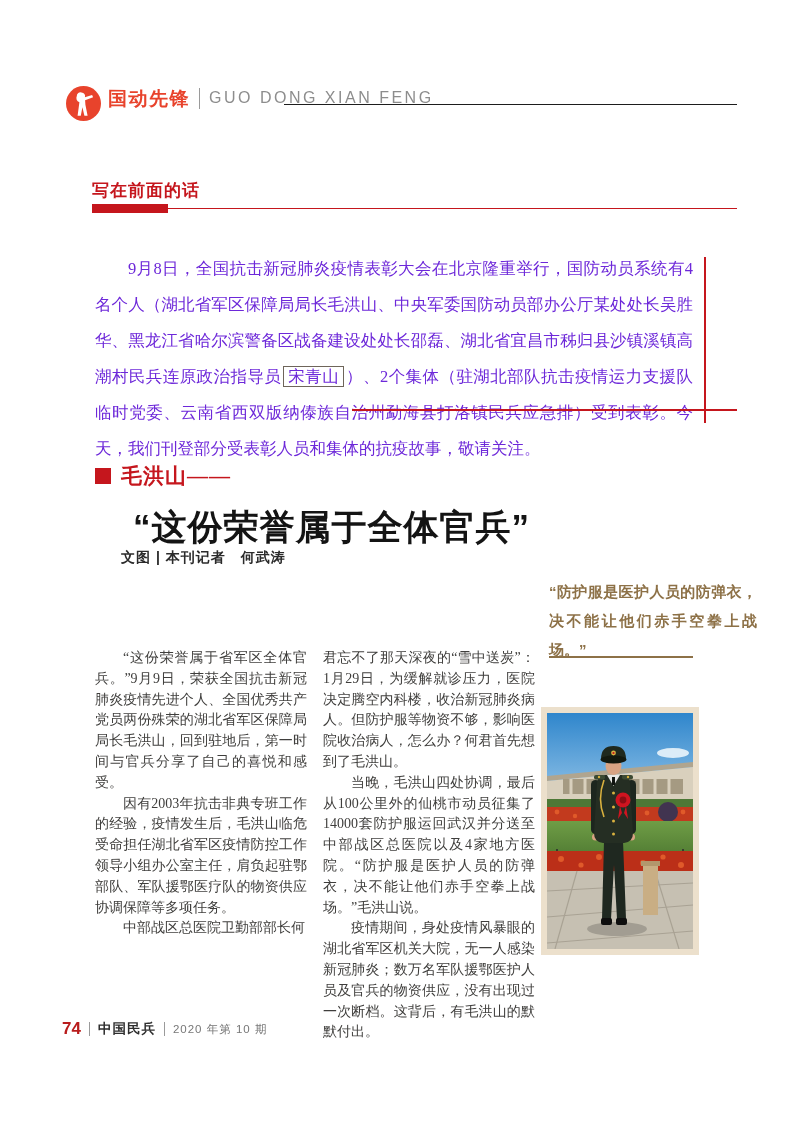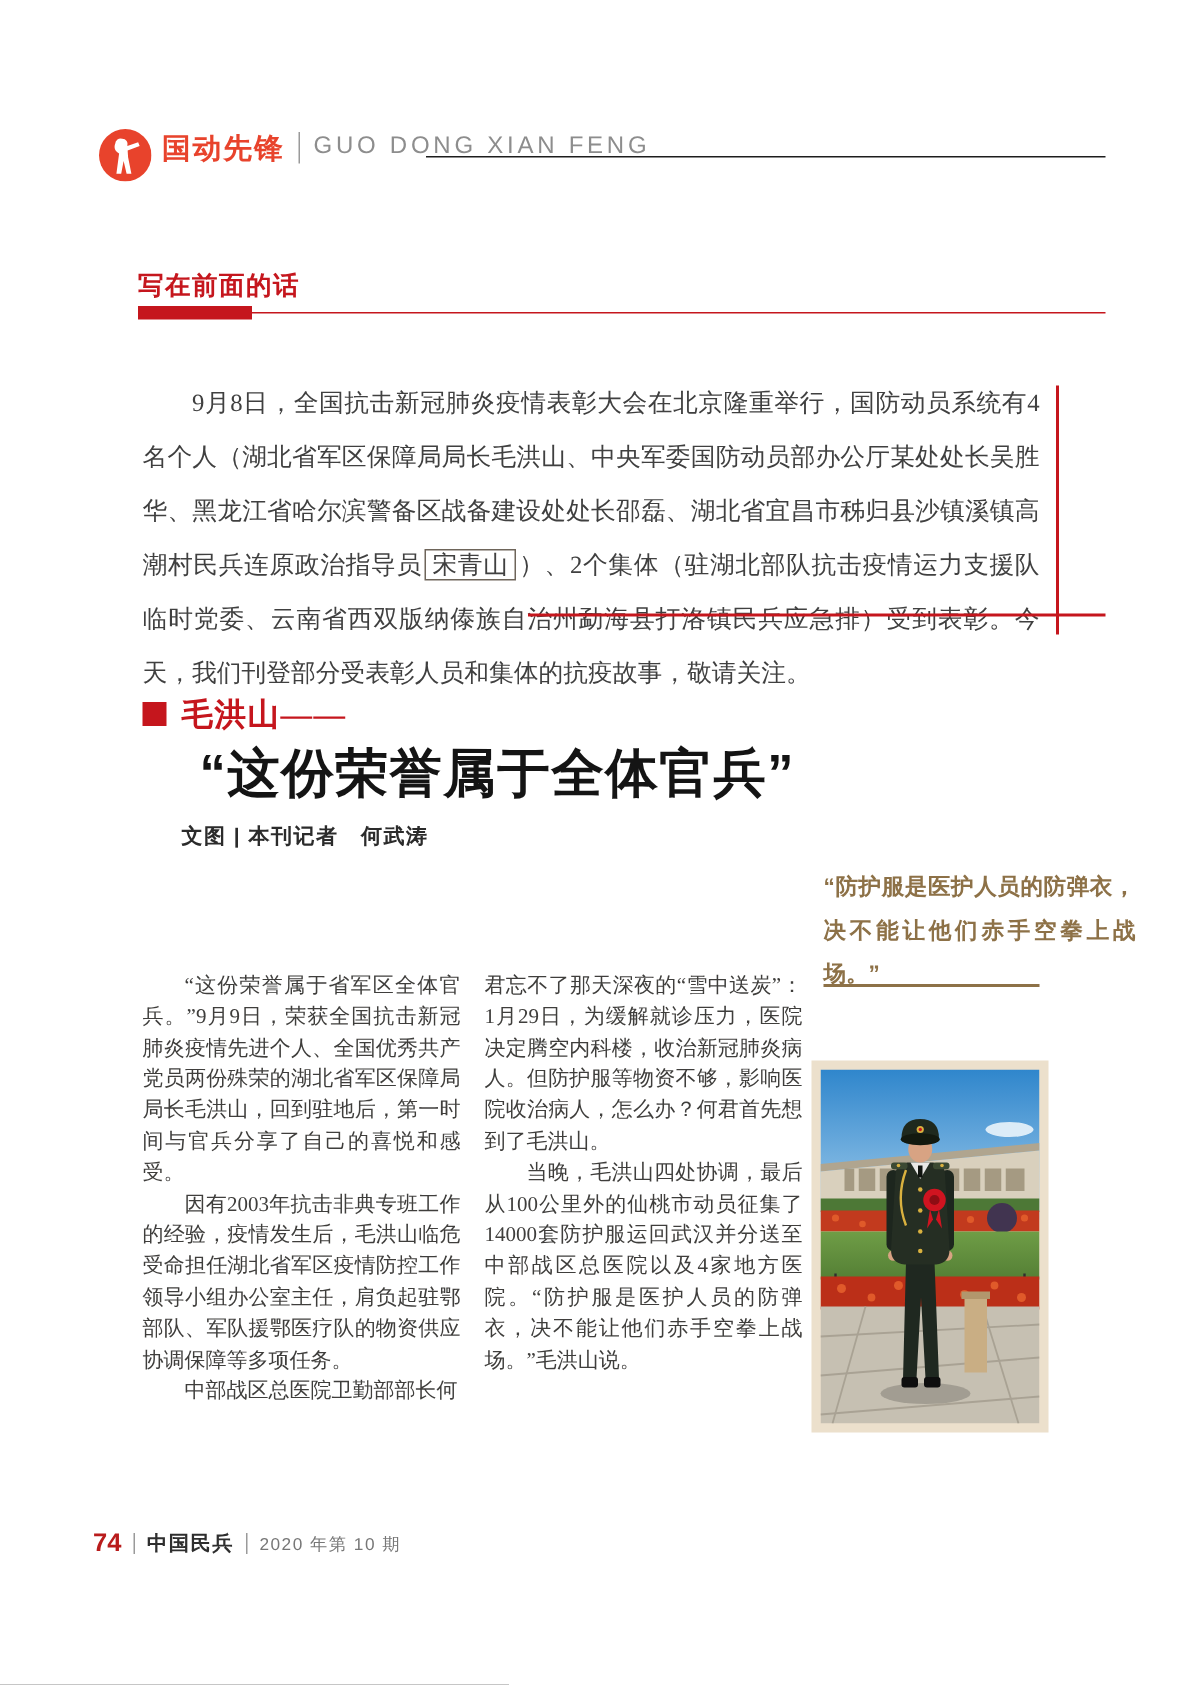--- a/index.html
+++ b/index.html
@@ -19,31 +19,31 @@
               letter-spacing:2.5px; margin-top:3px; }
   .header-rule { position:absolute; left:284px; top:104px; width:453px; height:1.4px; background:#1d1d1d; }
 
   
   .preface-head { position:absolute; left:92px; top:179px; font-family:"Liberation Sans", sans-serif;
                   font-weight:bold; font-size:17px; color:#c5161d; letter-spacing:1px; }
   .preface-bar  { position:absolute; left:92px; top:204px; width:76px; height:9px; background:#c5161d; }
   .preface-line { position:absolute; left:168px; top:207.5px; width:569px; height:1.3px; background:#c5161d; }
   .preface-body { position:absolute; left:95px; top:251px; width:598px;
                   font-size:16.5px; line-height:36px; color:#99course; }
-  .preface-body { color:#404040; text-align:justify; }
+  .preface-body { color:#6d28d9; text-align:justify; }
   .preface-body .indent { display:inline-block; width:2em; }
   .boxed-name { border:1px solid #6e655a; padding:0 4px; margin:0 2px; }
   .deco-v { position:absolute; left:704px; top:257px; width:1.5px; height:166px; background:#c5161d; }
   .deco-h { position:absolute; left:352px; top:409px; width:385px; height:1.5px; background:#c5161d; }
 
   
   .kicker-square { position:absolute; left:95px; top:468px; width:16px; height:16px; background:#c5161d; }
   .kicker { position:absolute; left:121px; top:462px; font-family:"Liberation Serif", serif;
             font-weight:bold; font-size:21px; color:#c5161d; letter-spacing:1px; }
-  .article-title { position:absolute; left:133px; top:492px; font-family:"Liberation Sans", sans-serif;
+  .article-title { position:absolute; left:133px; top:504px; font-family:"Liberation Sans", sans-serif;
                    font-weight:bold; font-size:35px; color:#141414; letter-spacing:1px; white-space:nowrap; }
   .byline { position:absolute; left:121px; top:549px; font-family:"Liberation Sans", sans-serif;
             font-weight:bold; font-size:14px; color:#2b2b2b; letter-spacing:1px; }
 
   
   .pull-quote { position:absolute; left:549px; top:577px; width:208px;
                 font-family:"Liberation Sans", sans-serif; font-weight:bold; font-size:15px;
                 line-height:29px; color:#8d7147; text-align:justify; }
   .pull-quote-rule { position:absolute; left:549px; top:656px; width:144px; height:2px; background:#8d7147; }
 
@@ -101,20 +101,21 @@
 
   <div class="body-cols">
     <div class="col">
       <p>“这份荣誉属于省军区全体官兵。”9月9日，荣获全国抗击新冠肺炎疫情先进个人、全国优秀共产党员两份殊荣的湖北省军区保障局局长毛洪山，回到驻地后，第一时间与官兵分享了自己的喜悦和感受。</p>
       <p>因有2003年抗击非典专班工作的经验，疫情发生后，毛洪山临危受命担任湖北省军区疫情防控工作领导小组办公室主任，肩负起驻鄂部队、军队援鄂医疗队的物资供应协调保障等多项任务。</p>
       <p>中部战区总医院卫勤部部长何</p>
     </div>
     <div class="col">
       <p class="no-indent">君忘不了那天深夜的“雪中送炭”：1月29日，为缓解就诊压力，医院决定腾空内科楼，收治新冠肺炎病人。但防护服等物资不够，影响医院收治病人，怎么办？何君首先想到了毛洪山。</p>
       <p>当晚，毛洪山四处协调，最后从100公里外的仙桃市动员征集了14000套防护服运回武汉并分送至中部战区总医院以及4家地方医院。“防护服是医护人员的防弹衣，决不能让他们赤手空拳上战场。”毛洪山说。</p>
+      <p>疫情期间，身处疫情风暴眼的湖北省军区机关大院，无一人感染新冠肺炎；数万名军队援鄂医护人员及官兵的物资供应，没有出现过一次断档。这背后，有毛洪山的默默付出。</p>
     </div>
   </div>
 
   <div class="photo-frame">
     <svg viewBox="0 0 146 236">
       <defs>
         <linearGradient id="sky" x1="0" y1="0" x2="0" y2="1">
           <stop offset="0" stop-color="#2f86cc"></stop>
           <stop offset="1" stop-color="#a3cdec"></stop>
         </linearGradient>

